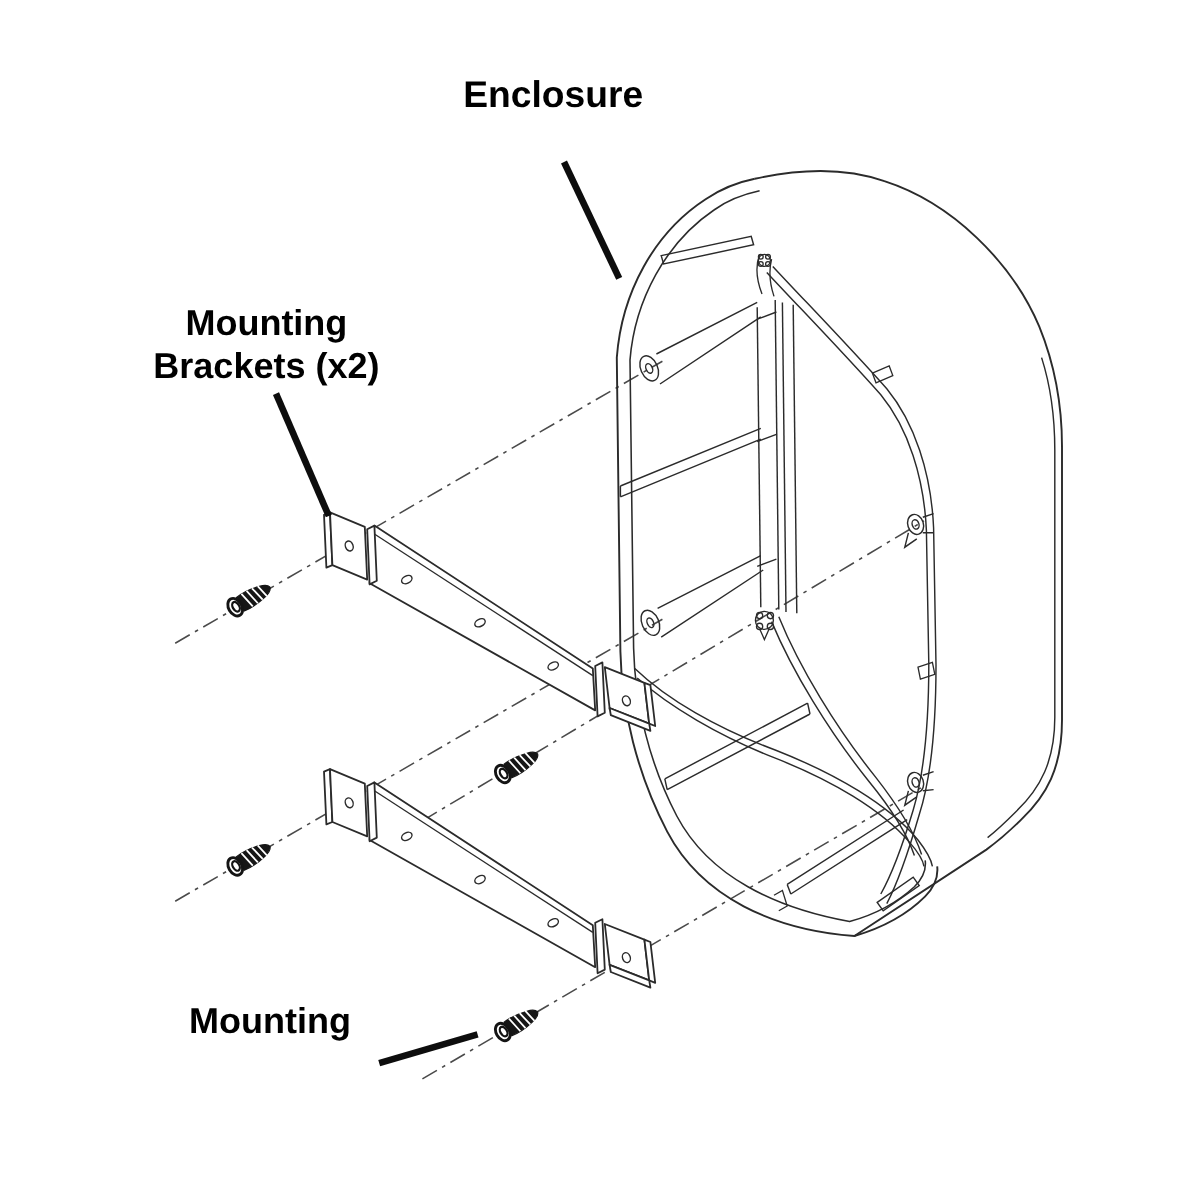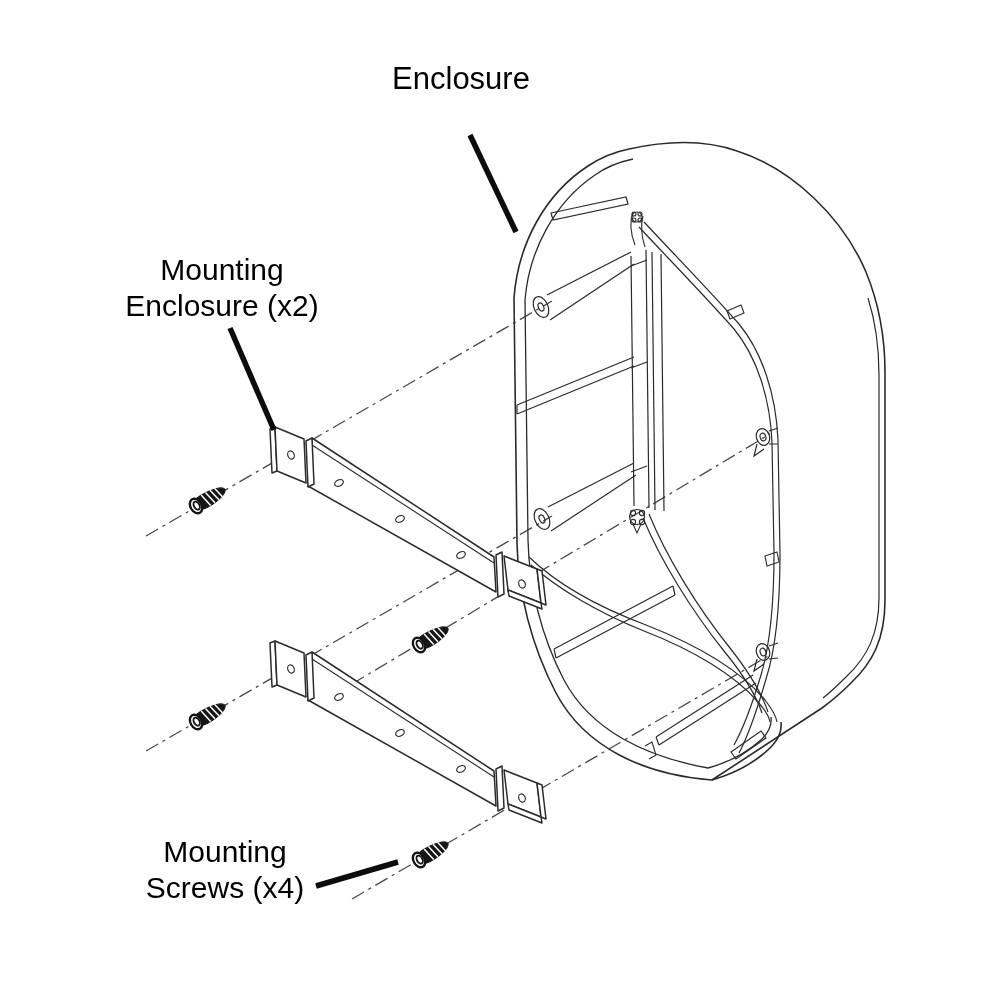--- a/index.html
+++ b/index.html
@@ -1,20 +1,20 @@
 <!DOCTYPE html>
 <html><head>
 <meta charset="utf-8">
 <style>
   html,body{margin:0;padding:0;background:#fff;}
   .canvas{position:relative;width:1000px;height:1000px;background:#fff;overflow:hidden;
           font-family:"Liberation Sans",sans-serif;}
   .canvas svg{position:absolute;left:0;top:0;}
   .diagram-label{position:absolute;transform:translateX(-50%);text-align:center;
-                 font-weight:400;color:#000;font-size:30px;line-height:36px;white-space:nowrap;}
+                 font-weight:700;color:#000;font-size:30px;line-height:36px;white-space:nowrap;}
   .diagram-label.big{font-size:31px;line-height:37px;}
   .lbl-line{display:block;}
 </style>
 </head>
 <body>
 
 <div class="canvas">
 
 <svg width="1000" height="1000" viewBox="0 0 1000 1000">
   <defs>
@@ -145,21 +145,20 @@
     <path d="M 316,886 L 398,862"></path>
   </g>
 </svg>
 
 <div class="diagram-label big" style="left:461px;top:60px;">
   <span class="lbl-line">Enclosure</span>
 </div>
 
 <div class="diagram-label" style="left:222px;top:252px;">
   <span class="lbl-line">Mounting</span>
-  <span class="lbl-line">Enclosure (x2)</span>
+  <span class="lbl-line">Brackets (x2)</span>
 </div>
 
 <div class="diagram-label" style="left:225px;top:834px;">
   <span class="lbl-line">Mounting</span>
-  <span class="lbl-line">Screws (x4)</span>
 </div>
 
 </div>
 
 </body></html>

